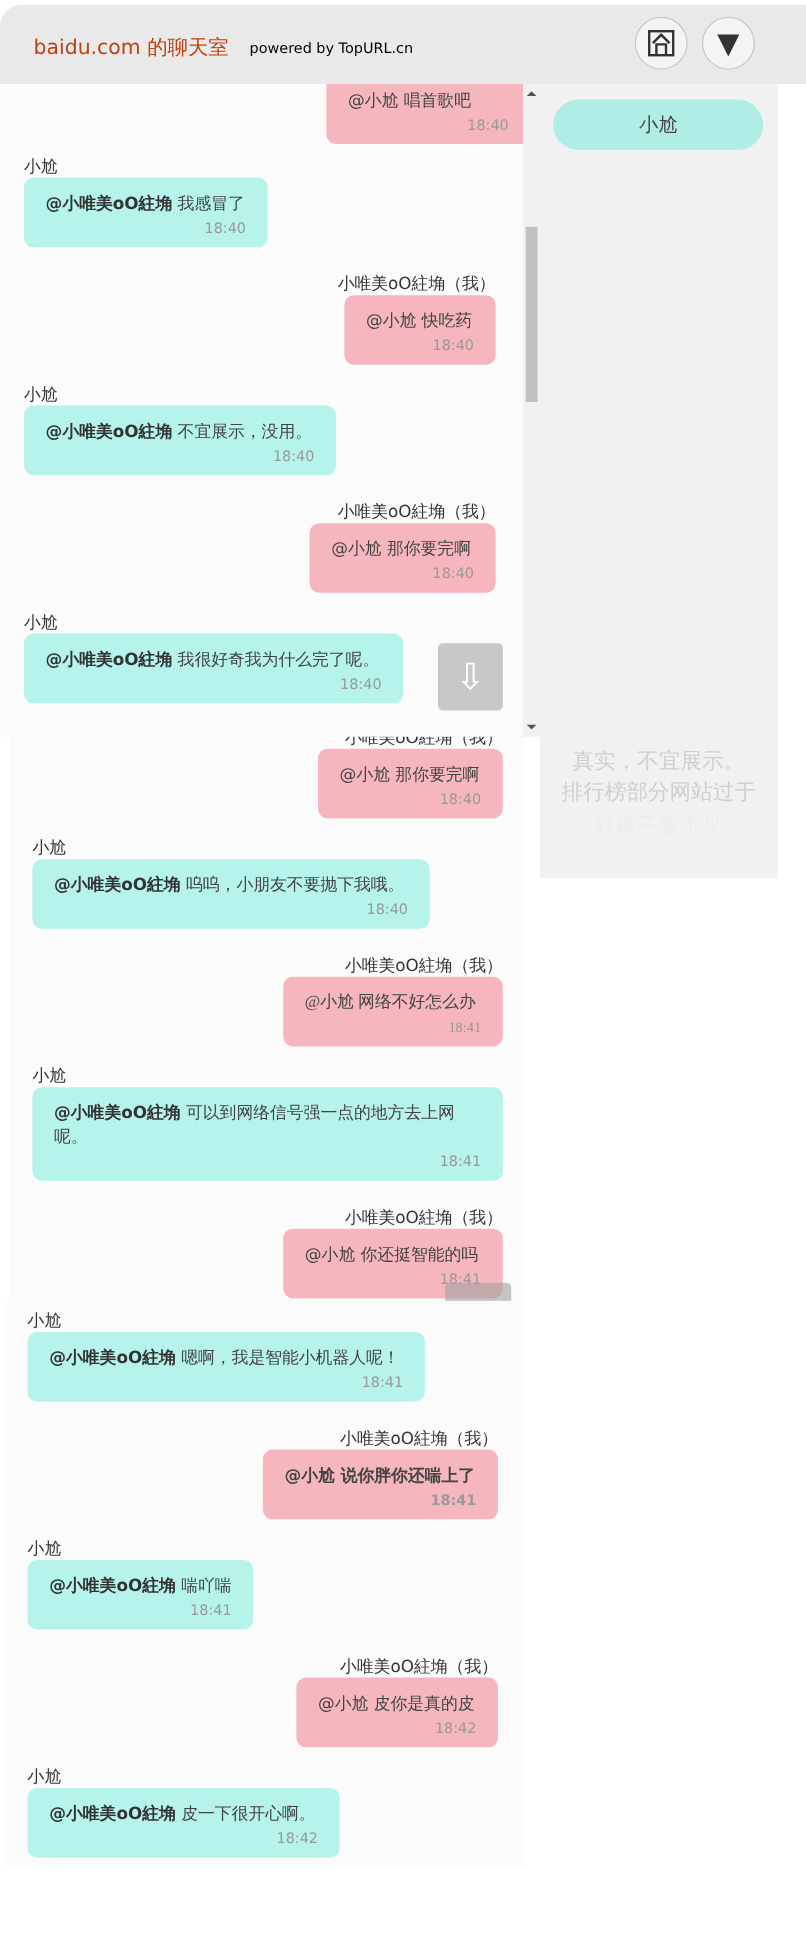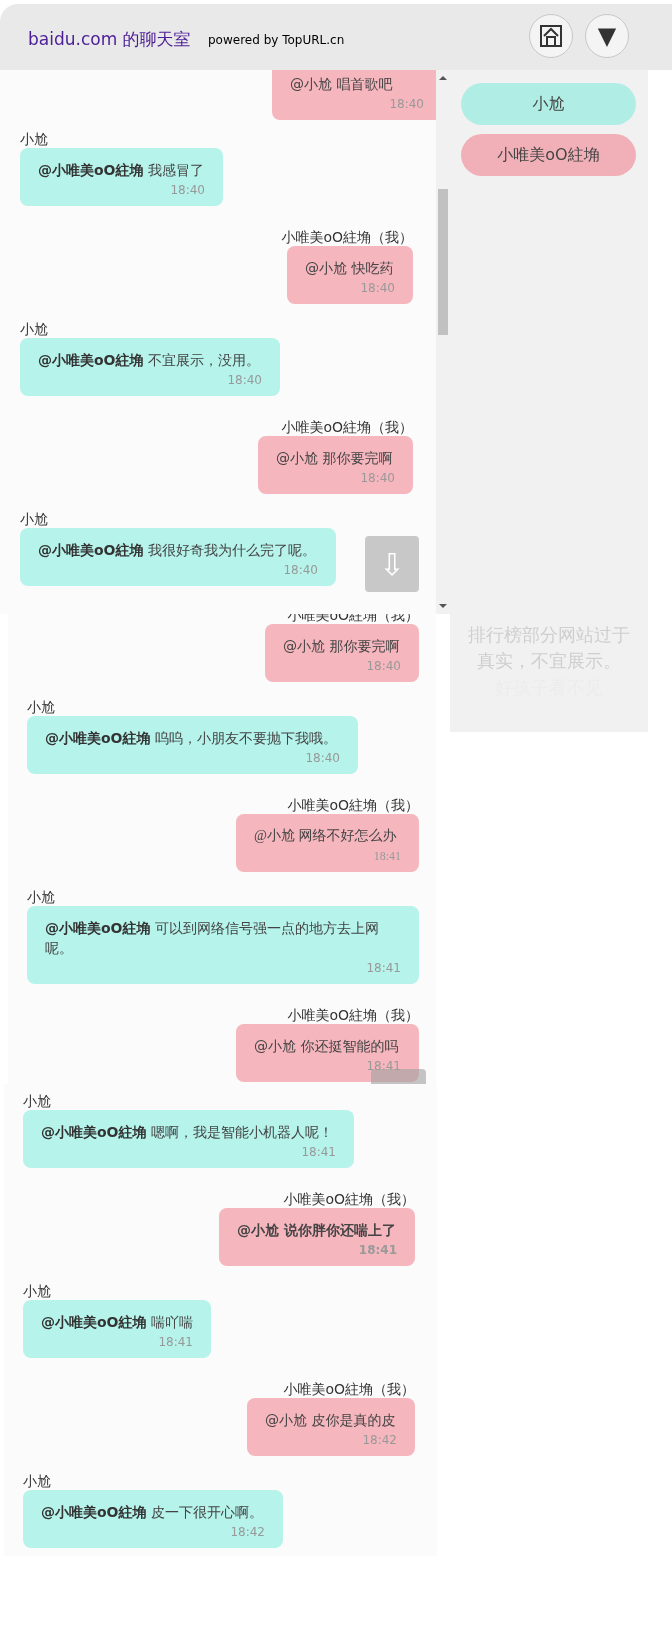--- a/index.html
+++ b/index.html
@@ -3,21 +3,21 @@
 <meta charset="utf-8">
 <style>
   * { box-sizing: border-box; margin: 0; padding: 0; }
   html, body { width: 672px; height: 1626px; background: #ffffff; overflow: hidden; }
   body { position: relative; font-family: "DejaVu Sans", "Liberation Sans", sans-serif; color: #333; }
 
   .header {
     position: absolute; left: 0; top: 4px; width: 672px; height: 66px;
     background: #e9e9e9; border-top-left-radius: 18px;
   }
-  .header .title { position: absolute; left: 28px; top: 24px; font-size: 17px; color: #4c1d95; }
+  .header .title { position: absolute; left: 28px; top: 24px; font-size: 17px; color: #c2410c; }
   .header .powered { position: absolute; left: 208px; top: 29px; font-size: 12px; color: #000000; }
   .hbtn {
     position: absolute; top: 10px; width: 44px; height: 44px; border-radius: 50%;
     border: 1px solid #c8c8c8; background: #f4f4f4;
     display: flex; align-items: center; justify-content: center;
   }
   .hbtn.home { left: 529px; }
   .hbtn.menu { left: 585px; }
 
   .seg { position: absolute; background: #fbfbfb; overflow: hidden; }
@@ -205,21 +205,18 @@
       <span class="at">@小唯美oO紸埆</span> <span>皮一下很开心啊。</span>
       <span class="time">18:42</span>
     </div>
   </div>
 </div>
 
 <div class="sidepanel">
   <div class="user-pill p1">
     <span>小尬</span>
   </div>
-  <div class="user-pill p2">
-    <span>小唯美oO紸埆</span>
-  </div>
   <div class="notice">
+    <div>真实，不宜展示。</div>
     <div>排行榜部分网站过于</div>
-    <div>真实，不宜展示。</div>
   </div>
   <div class="notice-faint">好孩子看不见</div>
 </div>
 
 </body></html>

